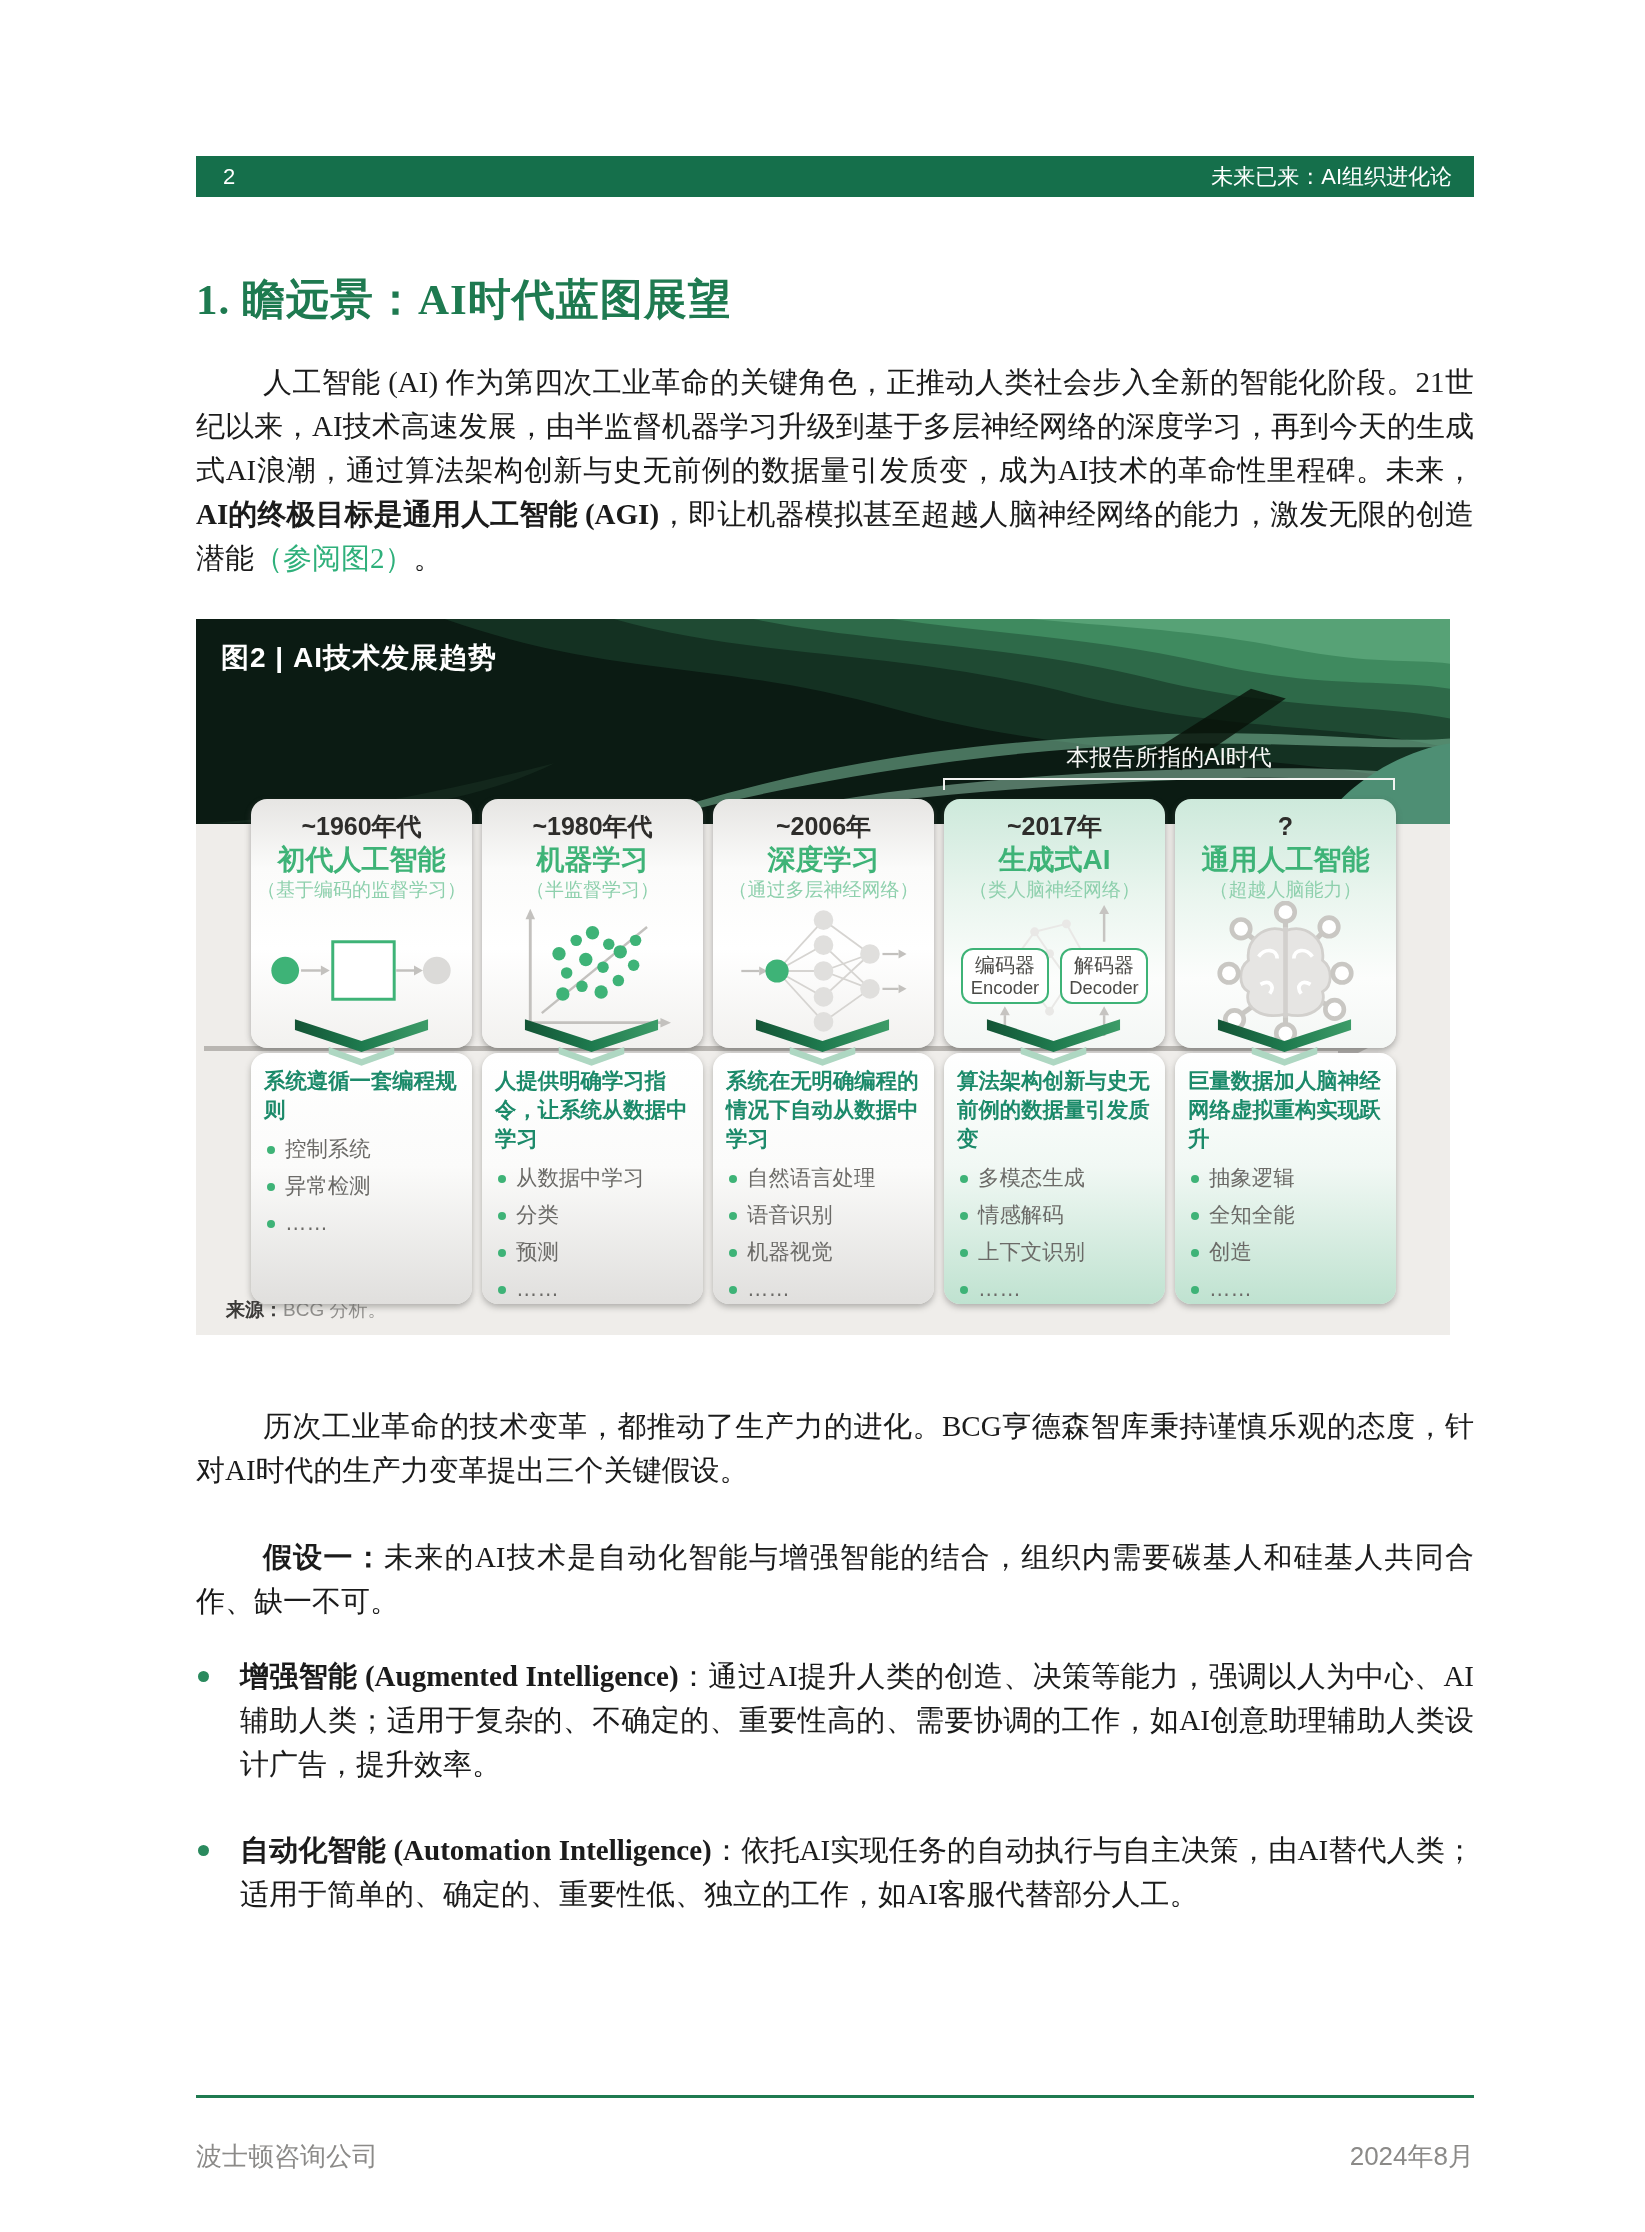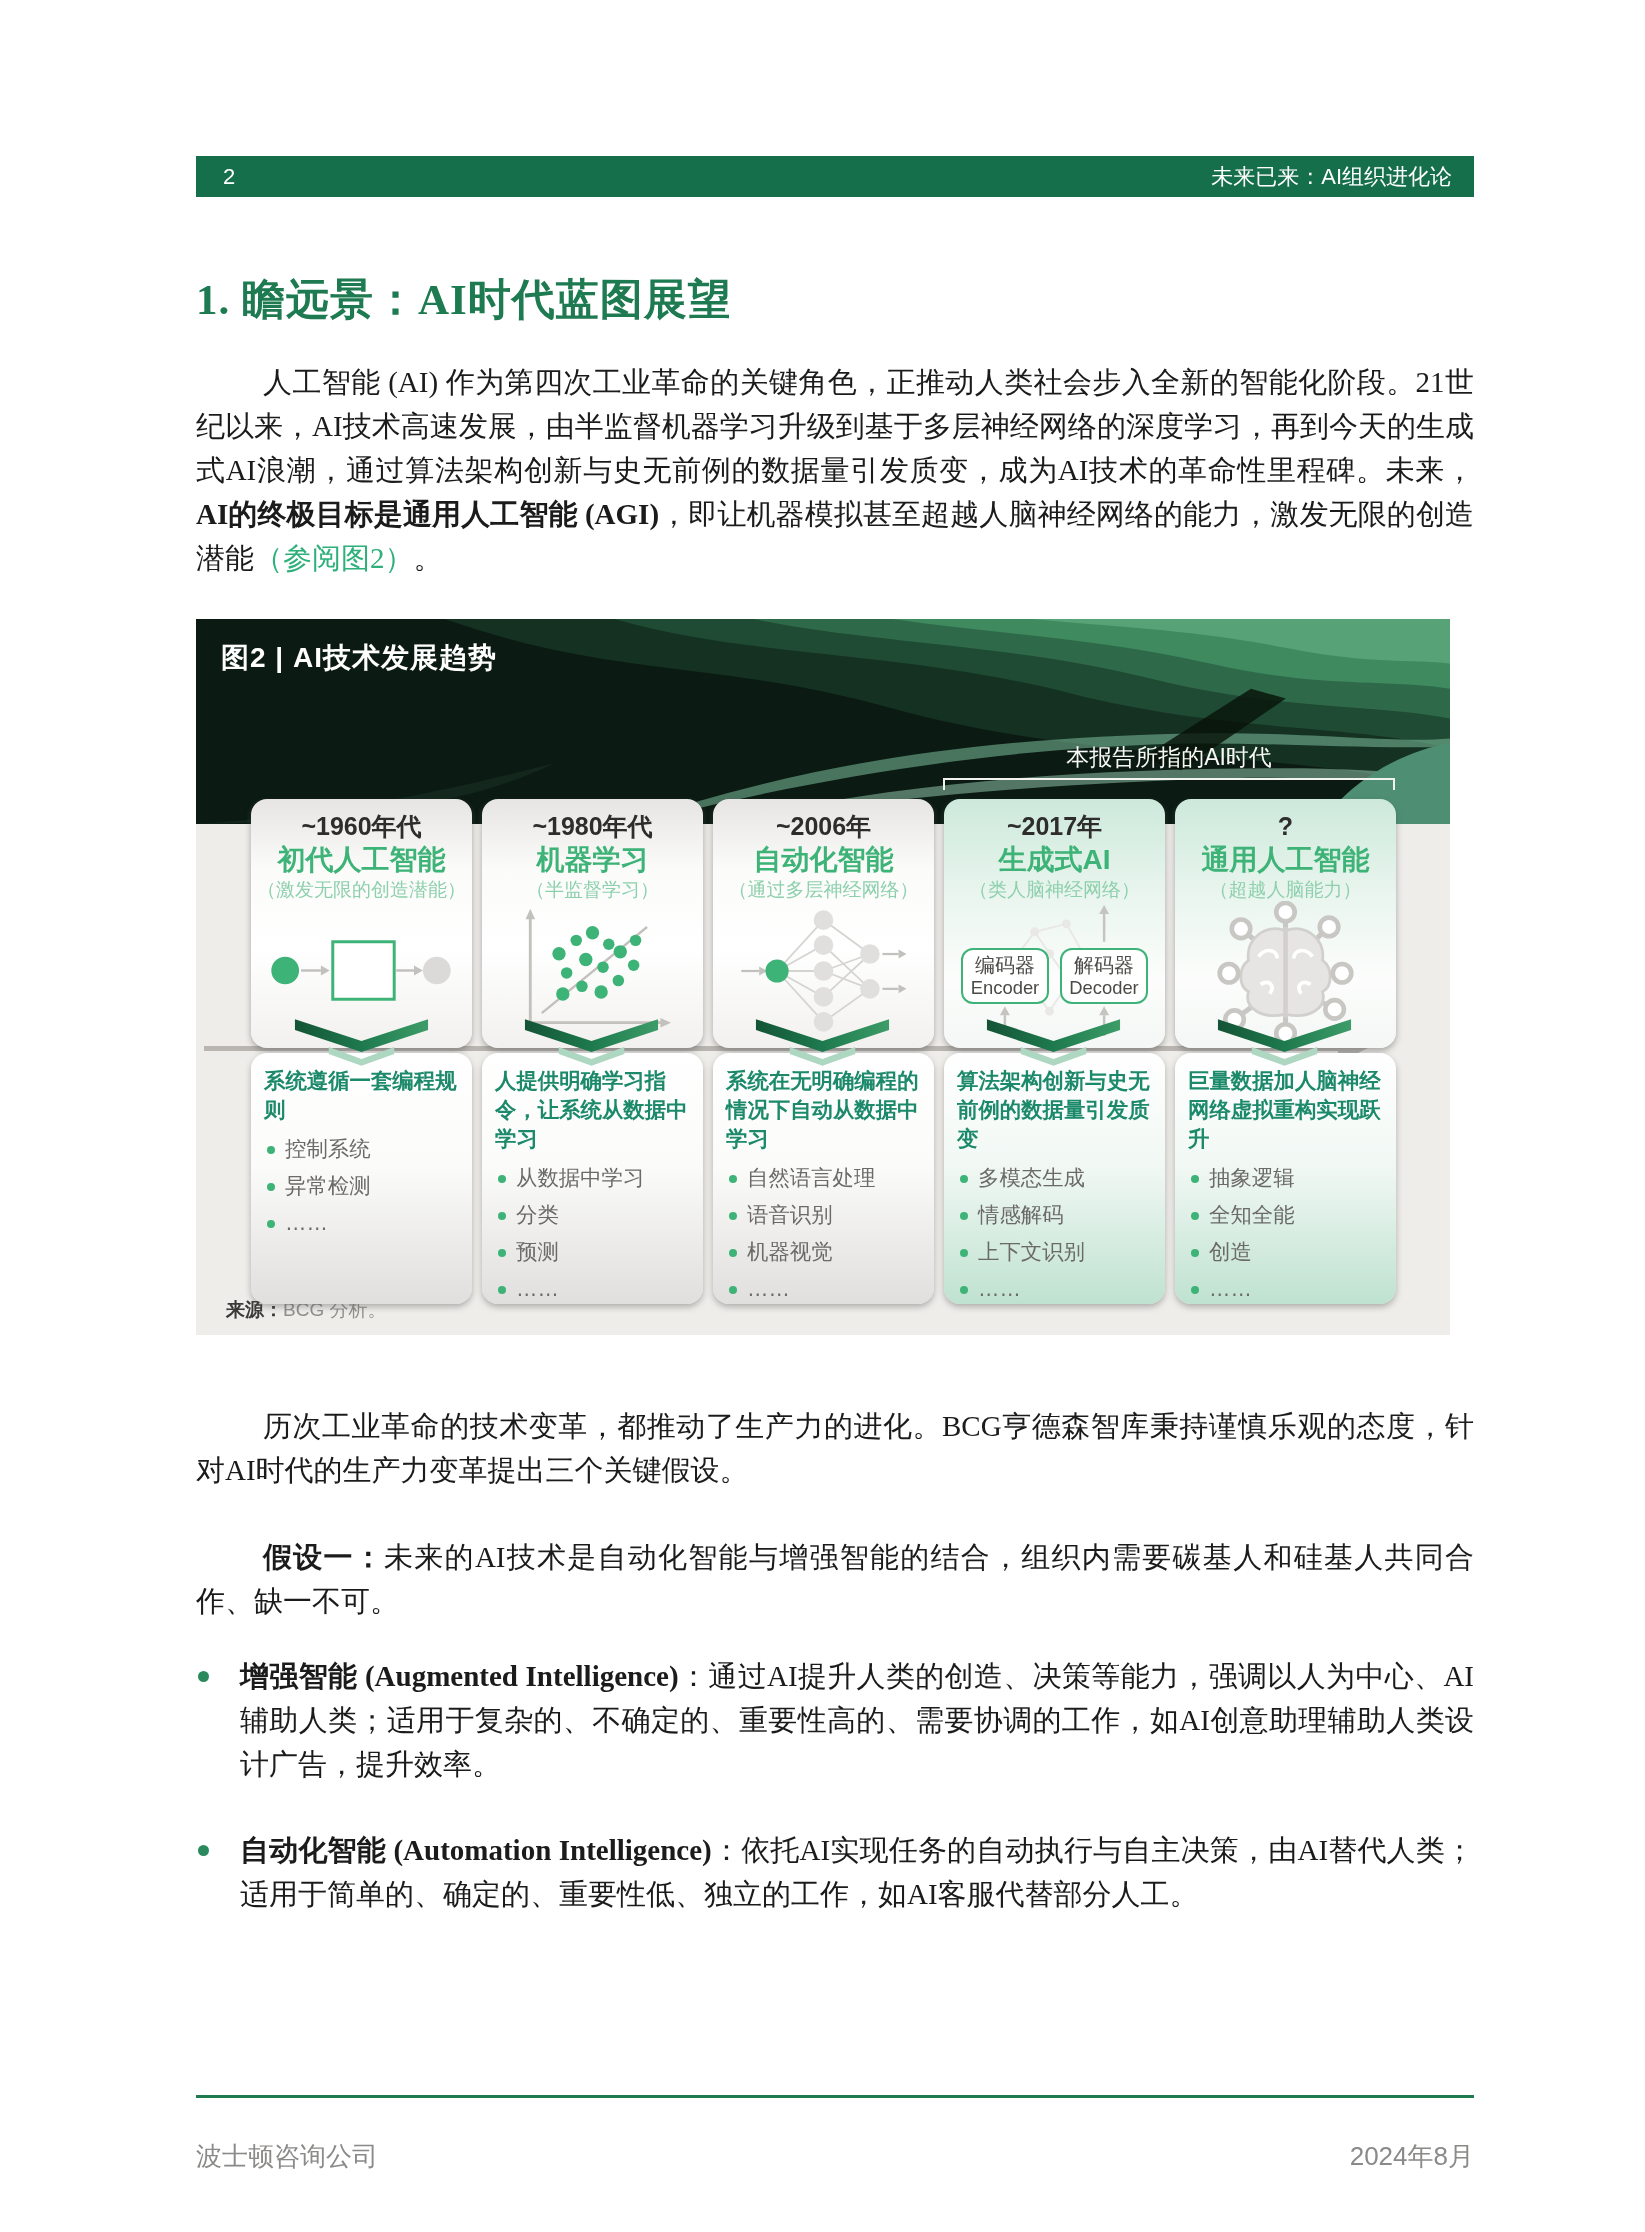--- a/index.html
+++ b/index.html
@@ -123,21 +123,21 @@
       </svg>
       <div class="fig-title">图2 | AI技术发展趋势</div>
     </div>
     <div class="era">本报告所指的AI时代</div>
     <div class="bracket"></div>
 
     <div class="cards" id="cards-row">
         <div class="card">
           <div class="year">~1960年代</div>
      <div class="nm">初代人工智能</div>
-     <div class="sub">（激发无限的创造潜能）</div>
+     <div class="sub">（基于编码的监督学习）</div>
      <div class="icon-box">
             <span class="icn">
               <svg viewBox="0 0 190 110" width="189" height="109" style="left:5px;top:12px">
     <circle cx="18" cy="55" r="14" fill="#3EB377"></circle>
     <line x1="34" y1="55" x2="54" y2="55" stroke="#c3c1be" stroke-width="2.5"></line>
                 <path d="M54,50 L63,55 L54,60 Z" fill="#c3c1be"></path>
     <rect x="66" y="26" width="62" height="58" fill="#fff" stroke="#3EB377" stroke-width="3"></rect>
     <line x1="130" y1="55" x2="148" y2="55" stroke="#c3c1be" stroke-width="2.5"></line>
                 <path d="M148,50 L157,55 L148,60 Z" fill="#c3c1be"></path>
     <circle cx="171" cy="55" r="14" fill="#dbdad8"></circle>
@@ -172,21 +172,21 @@
                   <circle cx="104" cy="92" r="7"></circle>
     <circle cx="122" cy="80" r="6"></circle>
                   <circle cx="138" cy="64" r="6"></circle>
                 </g>
               </svg>
             </span>
           </div>
         </div>
         <div class="card">
           <div class="year">~2006年</div>
-     <div class="nm">自动化智能</div>
+     <div class="nm">深度学习</div>
      <div class="sub">（通过多层神经网络）</div>
      <div class="icon-box">
             <span class="icn">
               <svg viewBox="0 0 200 150" width="199" height="134" style="top:0">
     <g stroke="#d6d4d1" stroke-width="2">
       <line x1="48" y1="75" x2="100" y2="18"></line>
                   <line x1="48" y1="75" x2="100" y2="46"></line>
       <line x1="48" y1="75" x2="100" y2="75"></line>
                   <line x1="48" y1="75" x2="100" y2="104"></line>
       <line x1="48" y1="75" x2="100" y2="132"></line>

